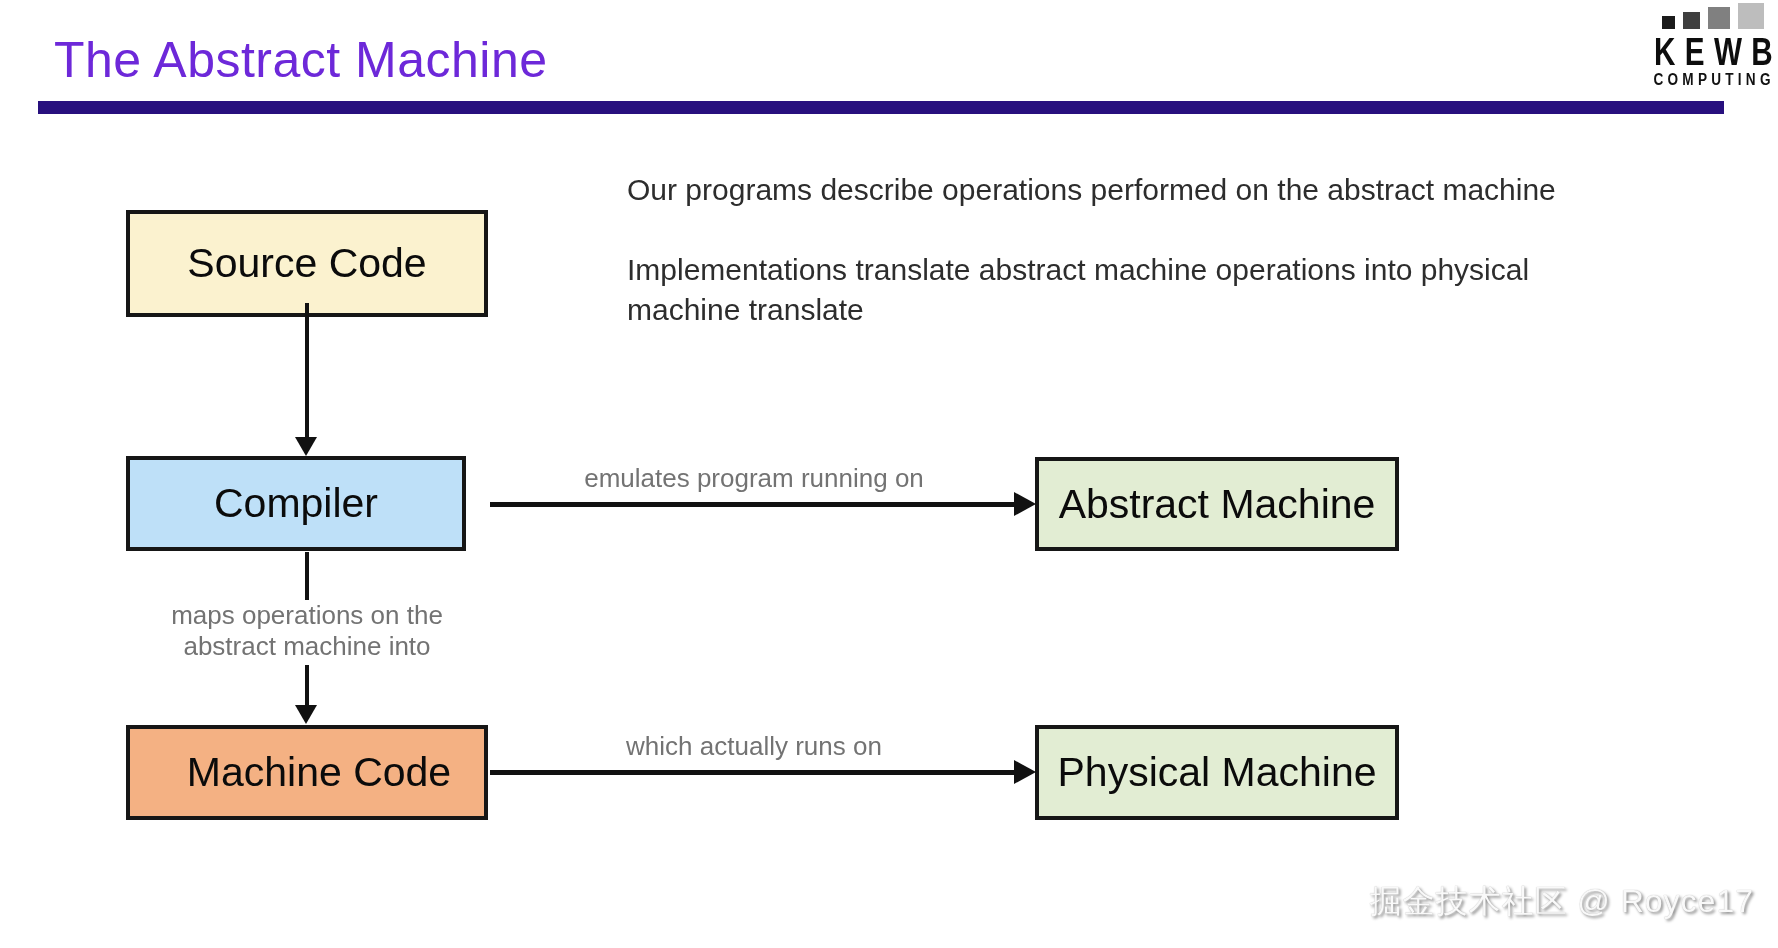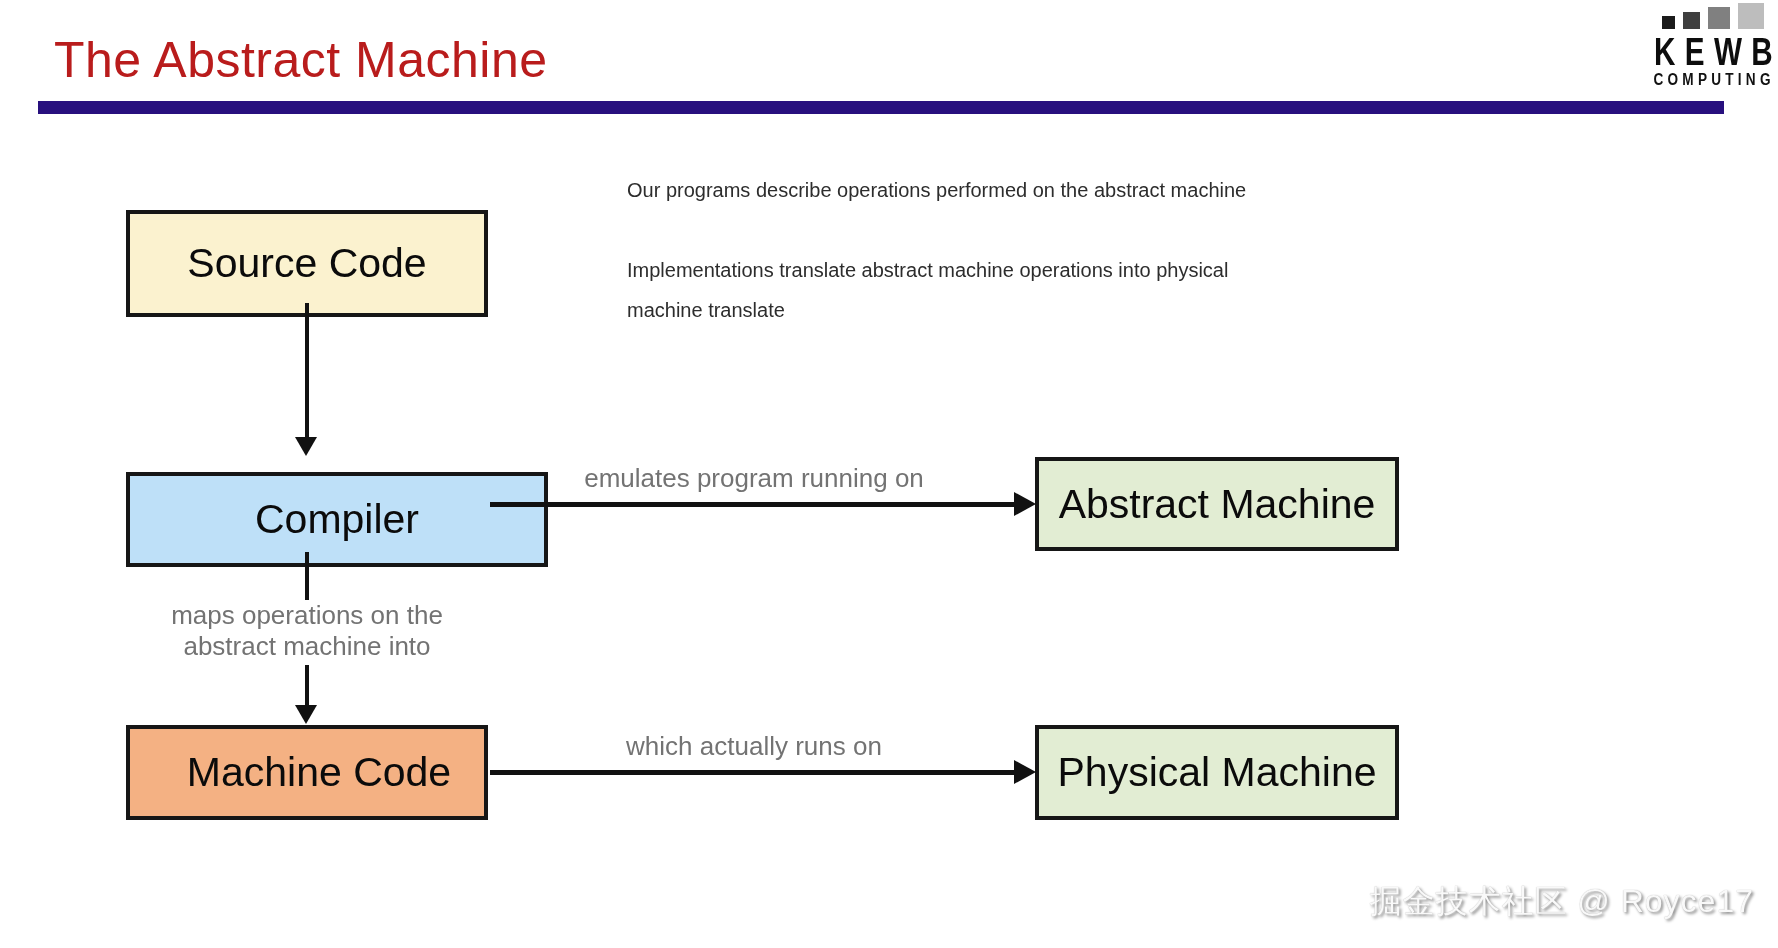--- a/index.html
+++ b/index.html
@@ -46,32 +46,32 @@
   .logo-subtitle {
     right: 8px; top: 71px;
     font-size: 16px; font-weight: 600; color: #111111;
     letter-spacing: 5px; margin-right: -5px;
     transform: scaleX(0.85); transform-origin: right center;
     white-space: nowrap; line-height: 18px;
   }
 
   
   .notes { left: 627px; top: 170px; width: 1010px; color: #2d2d2d; }
-  .note-line { font-size: 20px; line-height: 40px; white-space: nowrap; }
+  .note-line { font-size: 30px; line-height: 40px; white-space: nowrap; }
   .para-gap { margin-top: 40px; }
 
   
   .node {
     box-sizing: border-box;
     border: 4px solid #161616;
     display: flex; align-items: center; justify-content: center;
     font-size: 41px; color: #0b0b0b; white-space: nowrap;
   }
   .node-source   { left: 126px;  top: 210px; width: 362px; height: 107px; }
-  .node-compiler { left: 126px;  top: 456px; width: 422px; height: 95px; margin-top: 16px; }
+  .node-compiler { left: 126px;  top: 456px; width: 340px; height: 95px; }
   .node-machine  { left: 126px;  top: 725px; width: 362px; height: 95px; padding-left: 24px; }
   .node-abstract { left: 1035px; top: 457px; width: 364px; height: 94px; }
   .node-physical { left: 1035px; top: 725px; width: 364px; height: 95px; }
 
   
   .line { background: #111111; }
   .v-line { width: 4px; }
   .h-line { height: 5px; }
   .line-src-cmp  { left: 305px; top: 303px; height: 135px; }
   .line-cmp-a    { left: 305px; top: 552px; height: 48px; }
@@ -112,21 +112,21 @@
     color: #f9f9f9;
     text-shadow: 2px 2px 3px #8d8d8d, 0 0 1px #b5b5b5;
     white-space: nowrap;
   }
 </style>
 </head>
 <body>
 
 <div class="stage">
 
-  <div class="abs page-title" style="color: #b91c1c;">The Abstract Machine</div>
+  <div class="abs page-title" style="color: #6d28d9;">The Abstract Machine</div>
   <div class="abs title-rule" style="background-color: rgb(40, 16, 126);"></div>
 
   <div class="abs logo-squares">
     <span class="logo-square s1" style="background-color: rgb(27, 27, 27);"></span>
     <span class="logo-square s2" style="background-color: rgb(63, 63, 63);"></span>
     <span class="logo-square s3" style="background-color: rgb(128, 128, 128);"></span>
     <span class="logo-square s4" style="background-color: rgb(189, 189, 189);"></span>
   </div>
   <div class="abs logo-wordmark">KEWB</div>
   <div class="abs logo-subtitle">COMPUTING</div>

